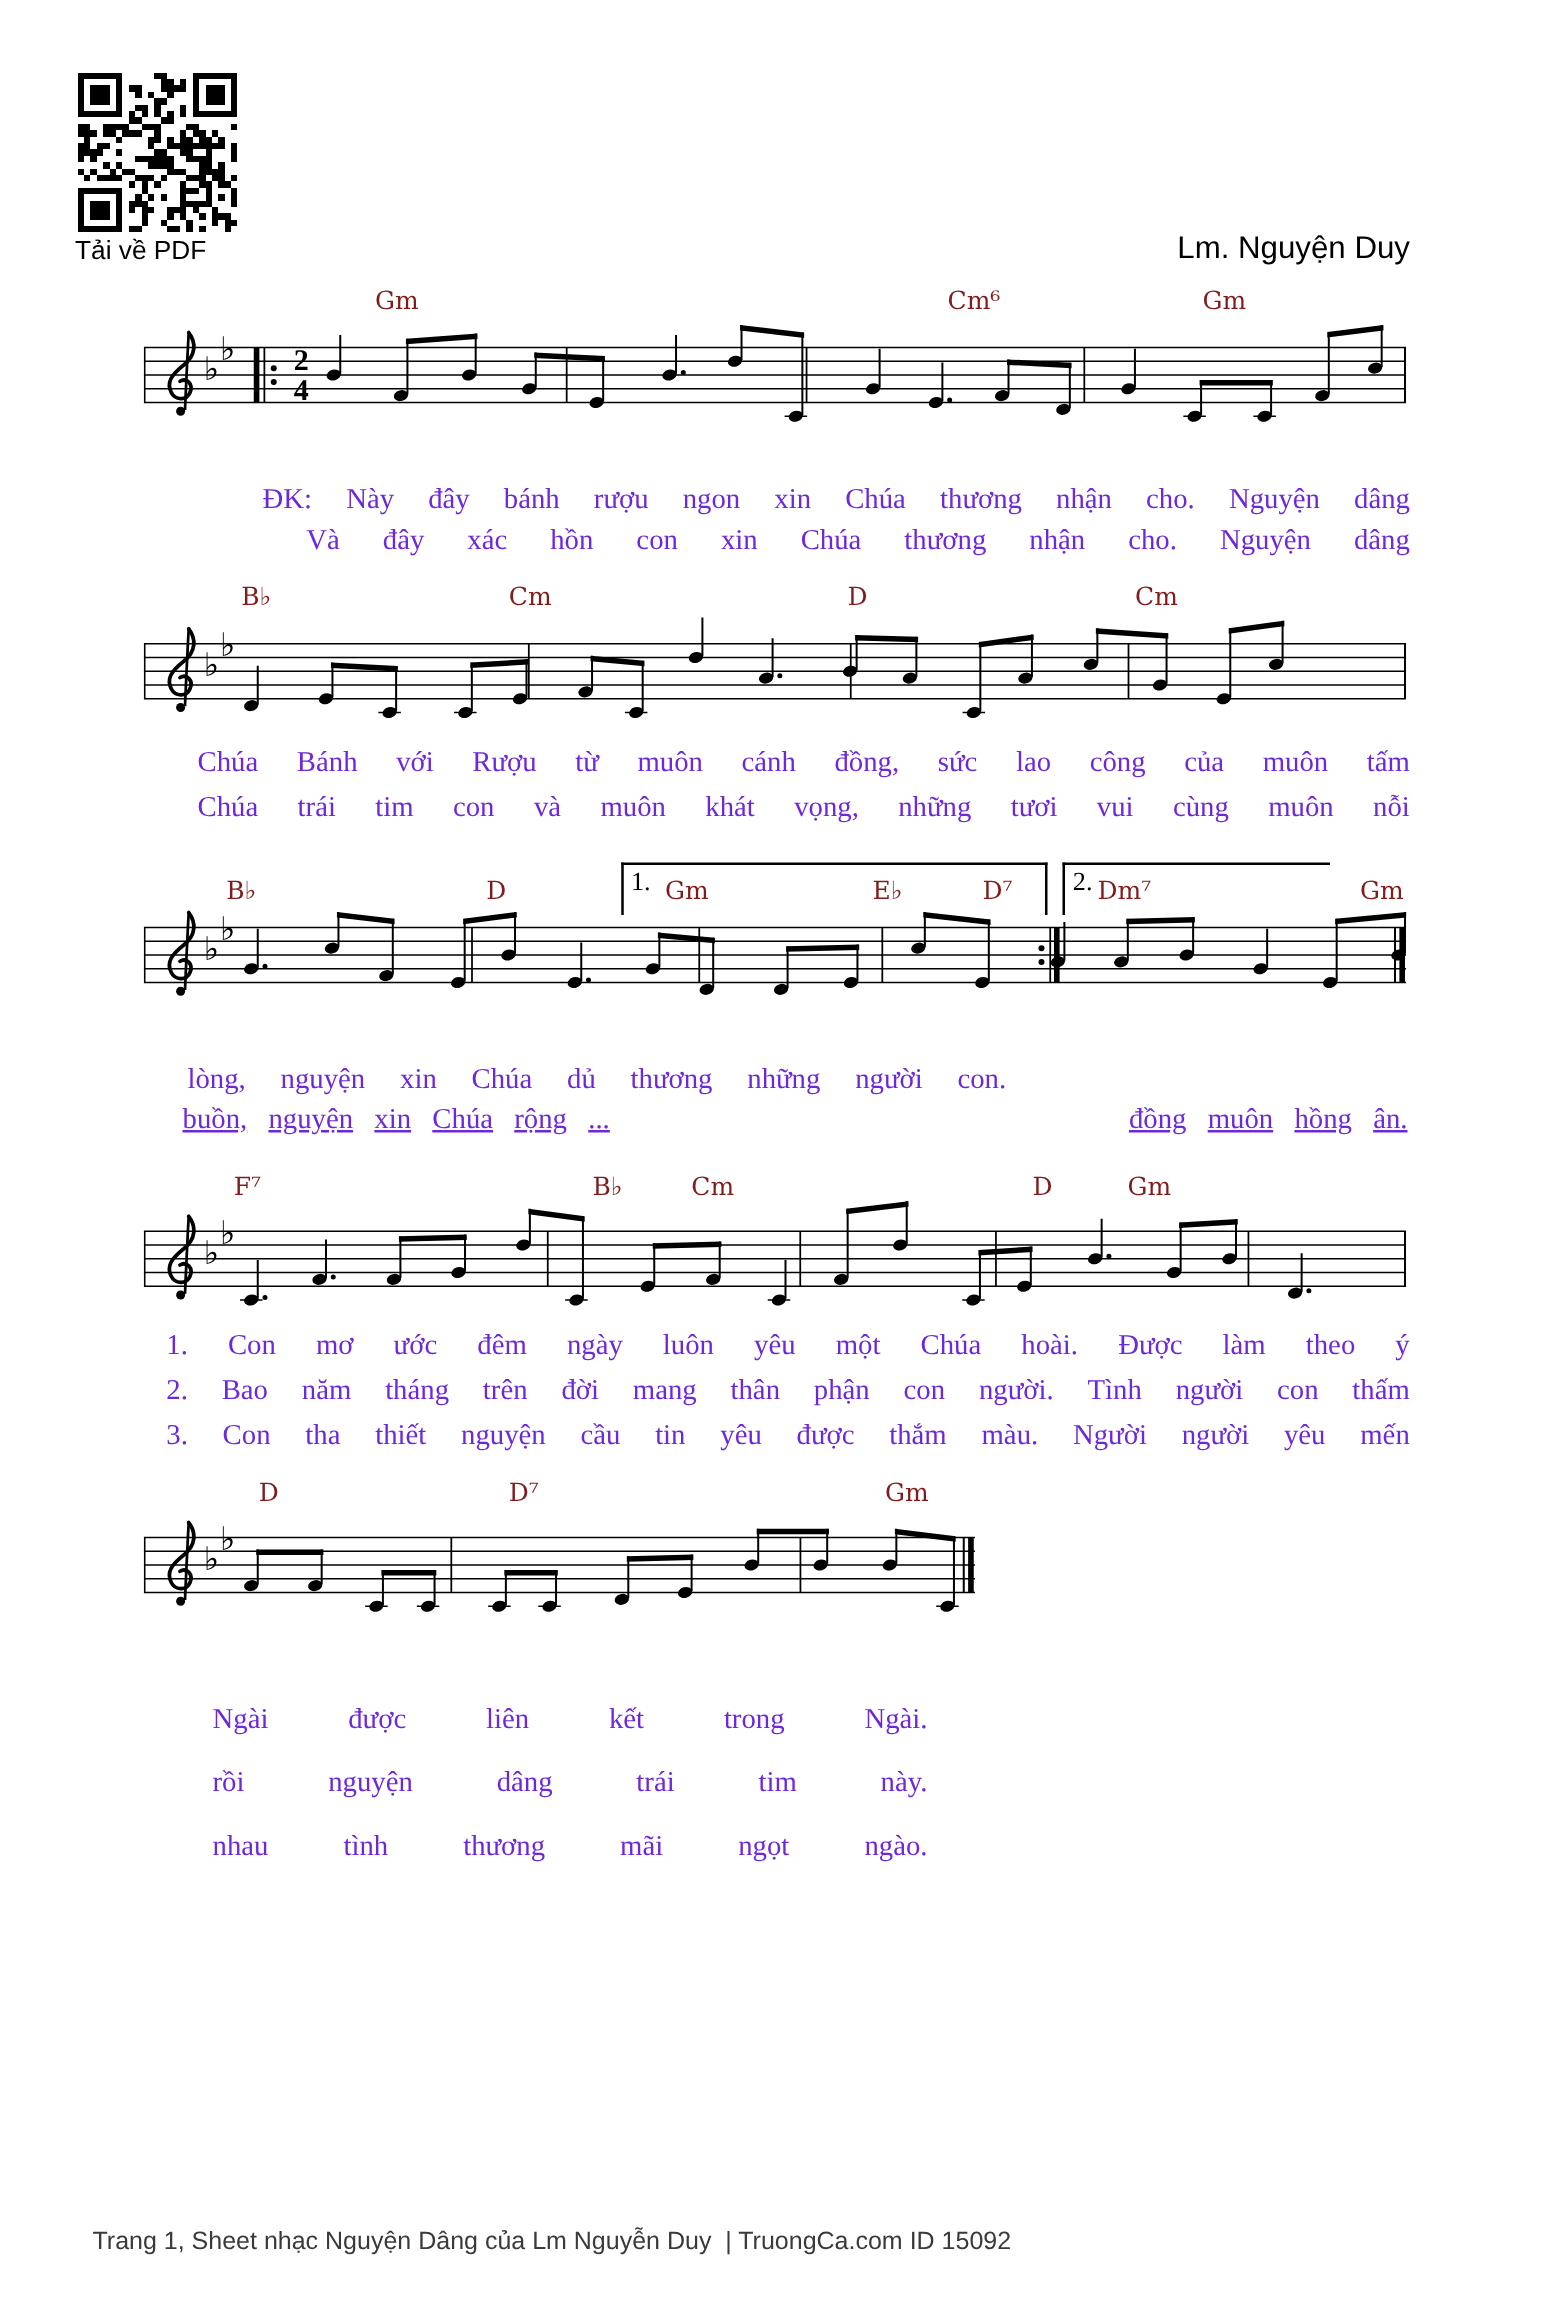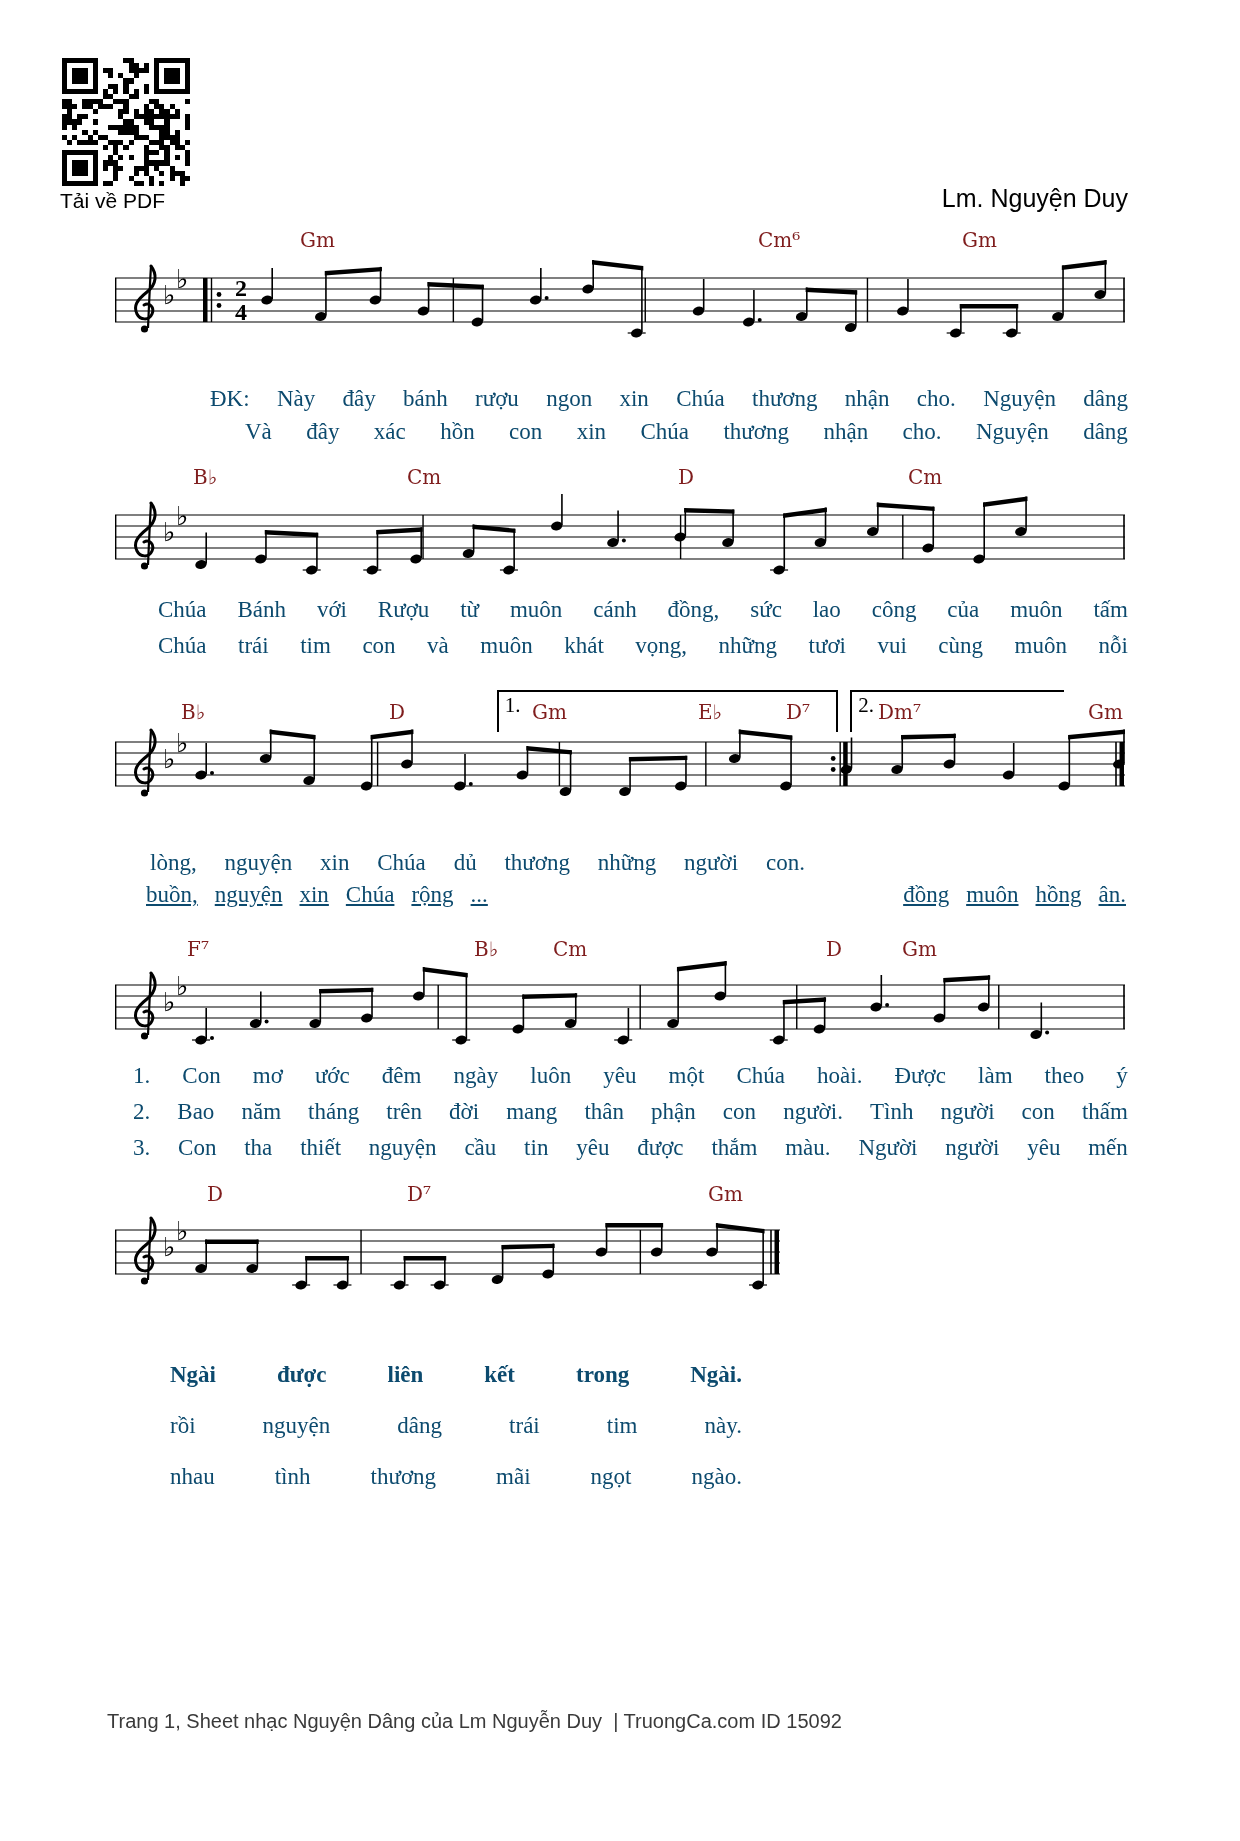--- a/index.html
+++ b/index.html
@@ -8,23 +8,23 @@
   .abs{position:absolute;}
   .title{top:48px;left:0;width:100%;text-align:center;
          font:italic 700 76px "DejaVu Serif",serif;letter-spacing:2px;color:#000;}
   .composer{top:184px;right:112px;font:25px "Liberation Sans",sans-serif;color:#000;}
   .qr-label{left:60px;top:189px;font:21px "Liberation Sans",sans-serif;color:#000;text-decoration:none;}
   .chord{position:absolute;font:20px "DejaVu Serif","DejaVu Sans",serif;color:#7f1d1d;white-space:nowrap;}
   .volta{position:absolute;border-top:2px solid #000;border-left:2px solid #000;height:42px;box-sizing:border-box;}
   .volta.closed{border-right:2px solid #000;}
   .volta .vlabel{font:21px "Liberation Serif",serif;padding:1px 0 0 6px;display:inline-block;}
   .lyrics{position:absolute;display:flex;justify-content:space-between;
-          font:23px "Liberation Serif",serif;color:#0c4a6e;white-space:nowrap;}
+          font:23px "Liberation Serif",serif;color:#6d28d9;white-space:nowrap;}
   .lyrics .grp{display:flex;column-gap:17px;}
-  .footer{left:74px;top:1710px;font:20px "Liberation Sans",sans-serif;color:#3a3a3a;white-space:pre;margin-left:33px;}
+  .footer{left:74px;top:1782px;font:20px "Liberation Sans",sans-serif;color:#3a3a3a;white-space:pre;}
   svg.staff{position:absolute;}
 </style>
 </head>
 <body>
 
 <div class="page">
   <svg id="qr-svg" class="abs" style="left:62px;top:58px" width="128" height="128" viewBox="0 0 25 25" shape-rendering="crispEdges">
       <rect x="0" y="0" width="1" height="1" fill="#000"></rect>
       <rect x="1" y="0" width="1" height="1" fill="#000"></rect>
       <rect x="2" y="0" width="1" height="1" fill="#000"></rect>
@@ -807,21 +807,21 @@
         <ellipse cx="596.8829108182728" cy="52" rx="5.8" ry="4.3" fill="#000" transform="rotate(-15 596.8829108182728 52)"></ellipse>
         <ellipse cx="642.9569273921461" cy="85" rx="5.8" ry="4.3" fill="#000" transform="rotate(-15 642.9569273921461 85)"></ellipse>
         <line x1="633.9569273921461" y1="85" x2="651.9569273921461" y2="85" stroke="#000" stroke-width="1.2"></line>
         <line x1="602.0829108182728" y1="51" x2="602.0829108182728" y2="23" stroke="#000" stroke-width="1.6"></line>
         <line x1="648.1569273921461" y1="84" x2="648.1569273921461" y2="29" stroke="#000" stroke-width="1.6"></line>
         <polygon points="600.8829108182728,23 649.5569273921461,29 649.5569273921461,33.4 600.8829108182728,27.4" fill="#000"></polygon>
       </svg>
       <div class="chord" style="left: 207px; top: 1182px;">D</div>
       <div class="chord" style="left: 407px; top: 1182px;">D⁷</div>
       <div class="chord" style="left: 708px; top: 1182px;">Gm</div>
-      <div class="lyrics" style="left: 170px; top: 1362px; width: 572px; font-weight: bold;">
+      <div class="lyrics" style="left: 170px; top: 1362px; width: 572px;">
         <span>Ngài</span>
         <span>được</span>
         <span>liên</span>
         <span>kết</span>
         <span>trong</span>
         <span>Ngài.</span>
       </div>
       <div class="lyrics" style="left: 170px; top: 1413px; width: 572px; gap: 24px;">
         <span>rồi</span>
         <span>nguyện</span>

